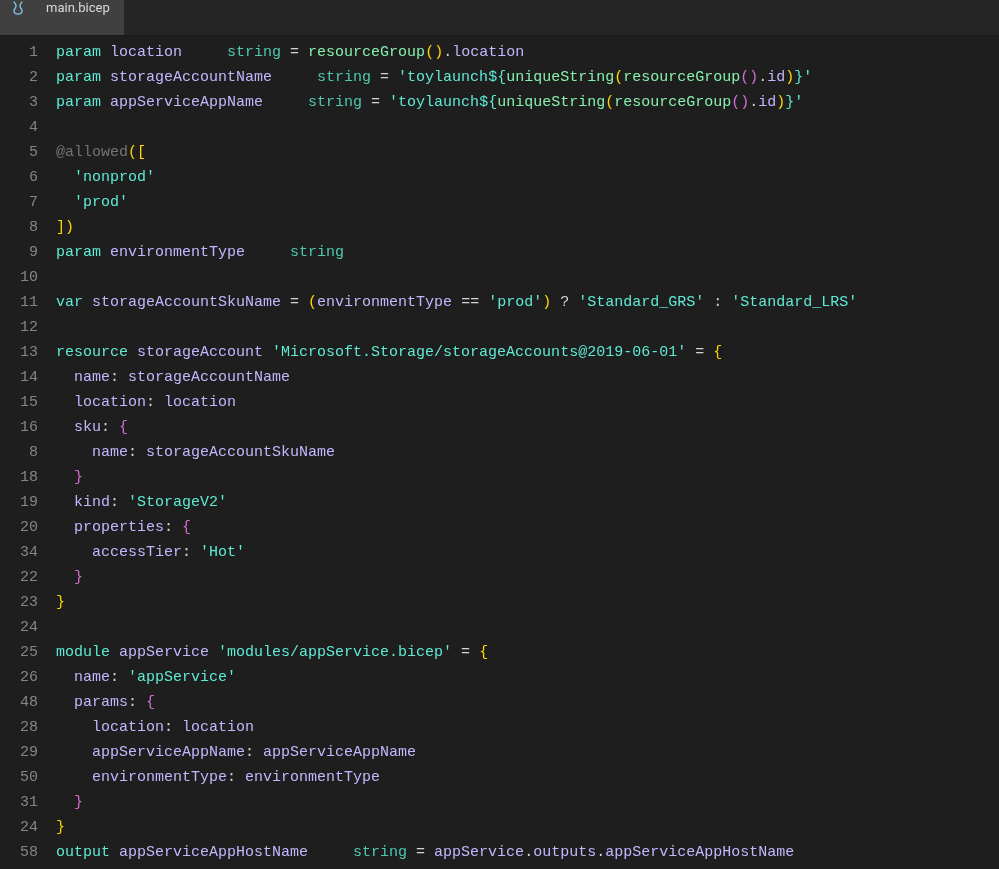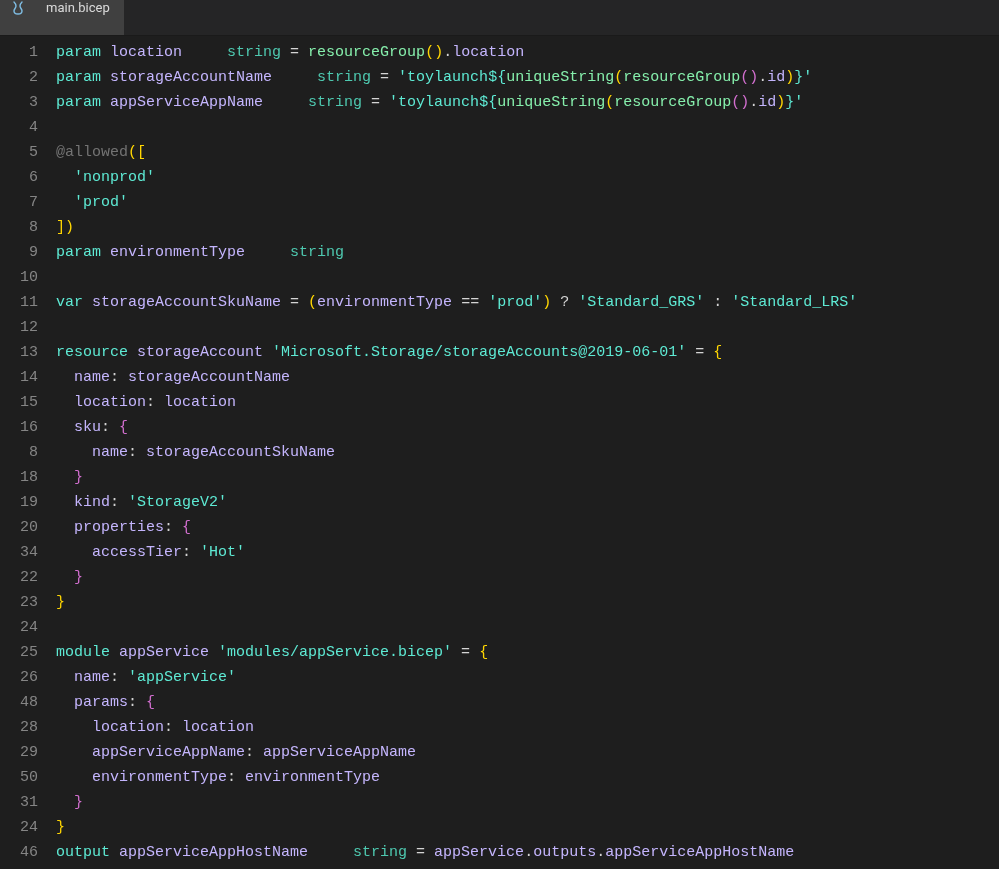--- a/index.html
+++ b/index.html
@@ -99,16 +99,16 @@
       <div class="line">23</div>
       <div class="line">24</div>
       <div class="line">25</div>
       <div class="line">26</div>
       <div class="line">48</div>
       <div class="line">28</div>
       <div class="line">29</div>
       <div class="line">50</div>
       <div class="line">31</div>
       <div class="line">24</div>
-      <div class="line">46</div>
+      <div class="line">58</div>
     </div>
   <div class="code" id="code"><div class="line"><span class="tok-kw">param</span><span class="tok-op"> </span><span class="tok-ident">location</span><span class="tok-op"> </span><span class="tok-type">string</span><span class="tok-op"> = </span><span class="tok-func">resourceGroup</span><span class="tok-brace">()</span><span class="tok-op">.</span><span class="tok-ident">location</span></div><div class="line"><span class="tok-kw">param</span><span class="tok-op"> </span><span class="tok-ident">storageAccountName</span><span class="tok-op"> </span><span class="tok-type">string</span><span class="tok-op"> = </span><span class="tok-str">'toylaunch</span><span class="tok-kw">${</span><span class="tok-func">uniqueString</span><span class="tok-gold">(</span><span class="tok-func">resourceGroup</span><span class="tok-brace2">()</span><span class="tok-op">.</span><span class="tok-ident">id</span><span class="tok-gold">)</span><span class="tok-kw">}</span><span class="tok-str">'</span></div><div class="line"><span class="tok-kw">param</span><span class="tok-op"> </span><span class="tok-ident">appServiceAppName</span><span class="tok-op"> </span><span class="tok-type">string</span><span class="tok-op"> = </span><span class="tok-str">'toylaunch</span><span class="tok-kw">${</span><span class="tok-func">uniqueString</span><span class="tok-gold">(</span><span class="tok-func">resourceGroup</span><span class="tok-brace2">()</span><span class="tok-op">.</span><span class="tok-ident">id</span><span class="tok-gold">)</span><span class="tok-kw">}</span><span class="tok-str">'</span></div><div class="line">&nbsp;</div><div class="line"><span class="tok-at">@allowed</span><span class="tok-brace">([</span></div><div class="line"><span class="tok-op">  </span><span class="tok-str">'nonprod'</span></div><div class="line"><span class="tok-op">  </span><span class="tok-str">'prod'</span></div><div class="line"><span class="tok-brace">])</span></div><div class="line"><span class="tok-kw">param</span><span class="tok-op"> </span><span class="tok-ident">environmentType</span><span class="tok-op"> </span><span class="tok-type">string</span></div><div class="line">&nbsp;</div><div class="line"><span class="tok-kw">var</span><span class="tok-op"> </span><span class="tok-ident">storageAccountSkuName</span><span class="tok-op"> = </span><span class="tok-brace">(</span><span class="tok-ident">environmentType</span><span class="tok-op"> == </span><span class="tok-str">'prod'</span><span class="tok-brace">)</span><span class="tok-op"> ? </span><span class="tok-str">'Standard_GRS'</span><span class="tok-op"> : </span><span class="tok-str">'Standard_LRS'</span></div><div class="line">&nbsp;</div><div class="line"><span class="tok-kw">resource</span><span class="tok-op"> </span><span class="tok-ident">storageAccount</span><span class="tok-op"> </span><span class="tok-str">'Microsoft.Storage/storageAccounts@2019-06-01'</span><span class="tok-op"> = </span><span class="tok-brace">{</span></div><div class="line"><span class="tok-op">  </span><span class="tok-ident">name</span><span class="tok-op">: </span><span class="tok-ident">storageAccountName</span></div><div class="line"><span class="tok-op">  </span><span class="tok-ident">location</span><span class="tok-op">: </span><span class="tok-ident">location</span></div><div class="line"><span class="tok-op">  </span><span class="tok-ident">sku</span><span class="tok-op">: </span><span class="tok-brace2">{</span></div><div class="line"><span class="tok-op">    </span><span class="tok-ident">name</span><span class="tok-op">: </span><span class="tok-ident">storageAccountSkuName</span></div><div class="line"><span class="tok-op">  </span><span class="tok-brace2">}</span></div><div class="line"><span class="tok-op">  </span><span class="tok-ident">kind</span><span class="tok-op">: </span><span class="tok-str">'StorageV2'</span></div><div class="line"><span class="tok-op">  </span><span class="tok-ident">properties</span><span class="tok-op">: </span><span class="tok-brace2">{</span></div><div class="line"><span class="tok-op">    </span><span class="tok-ident">accessTier</span><span class="tok-op">: </span><span class="tok-str">'Hot'</span></div><div class="line"><span class="tok-op">  </span><span class="tok-brace2">}</span></div><div class="line"><span class="tok-brace">}</span></div><div class="line">&nbsp;</div><div class="line"><span class="tok-kw">module</span><span class="tok-op"> </span><span class="tok-ident">appService</span><span class="tok-op"> </span><span class="tok-str">'modules/appService.bicep'</span><span class="tok-op"> = </span><span class="tok-brace">{</span></div><div class="line"><span class="tok-op">  </span><span class="tok-ident">name</span><span class="tok-op">: </span><span class="tok-str">'appService'</span></div><div class="line"><span class="tok-op">  </span><span class="tok-ident">params</span><span class="tok-op">: </span><span class="tok-brace2">{</span></div><div class="line"><span class="tok-op">    </span><span class="tok-ident">location</span><span class="tok-op">: </span><span class="tok-ident">location</span></div><div class="line"><span class="tok-op">    </span><span class="tok-ident">appServiceAppName</span><span class="tok-op">: </span><span class="tok-ident">appServiceAppName</span></div><div class="line"><span class="tok-op">    </span><span class="tok-ident">environmentType</span><span class="tok-op">: </span><span class="tok-ident">environmentType</span></div><div class="line"><span class="tok-op">  </span><span class="tok-brace2">}</span></div><div class="line"><span class="tok-brace">}</span></div><div class="line"><span class="tok-kw">output</span><span class="tok-op"> </span><span class="tok-ident">appServiceAppHostName</span><span class="tok-op"> </span><span class="tok-type">string</span><span class="tok-op"> = </span><span class="tok-ident">appService</span><span class="tok-op">.</span><span class="tok-ident">outputs</span><span class="tok-op">.</span><span class="tok-ident">appServiceAppHostName</span></div></div>
 </div>
 
 </body></html>

